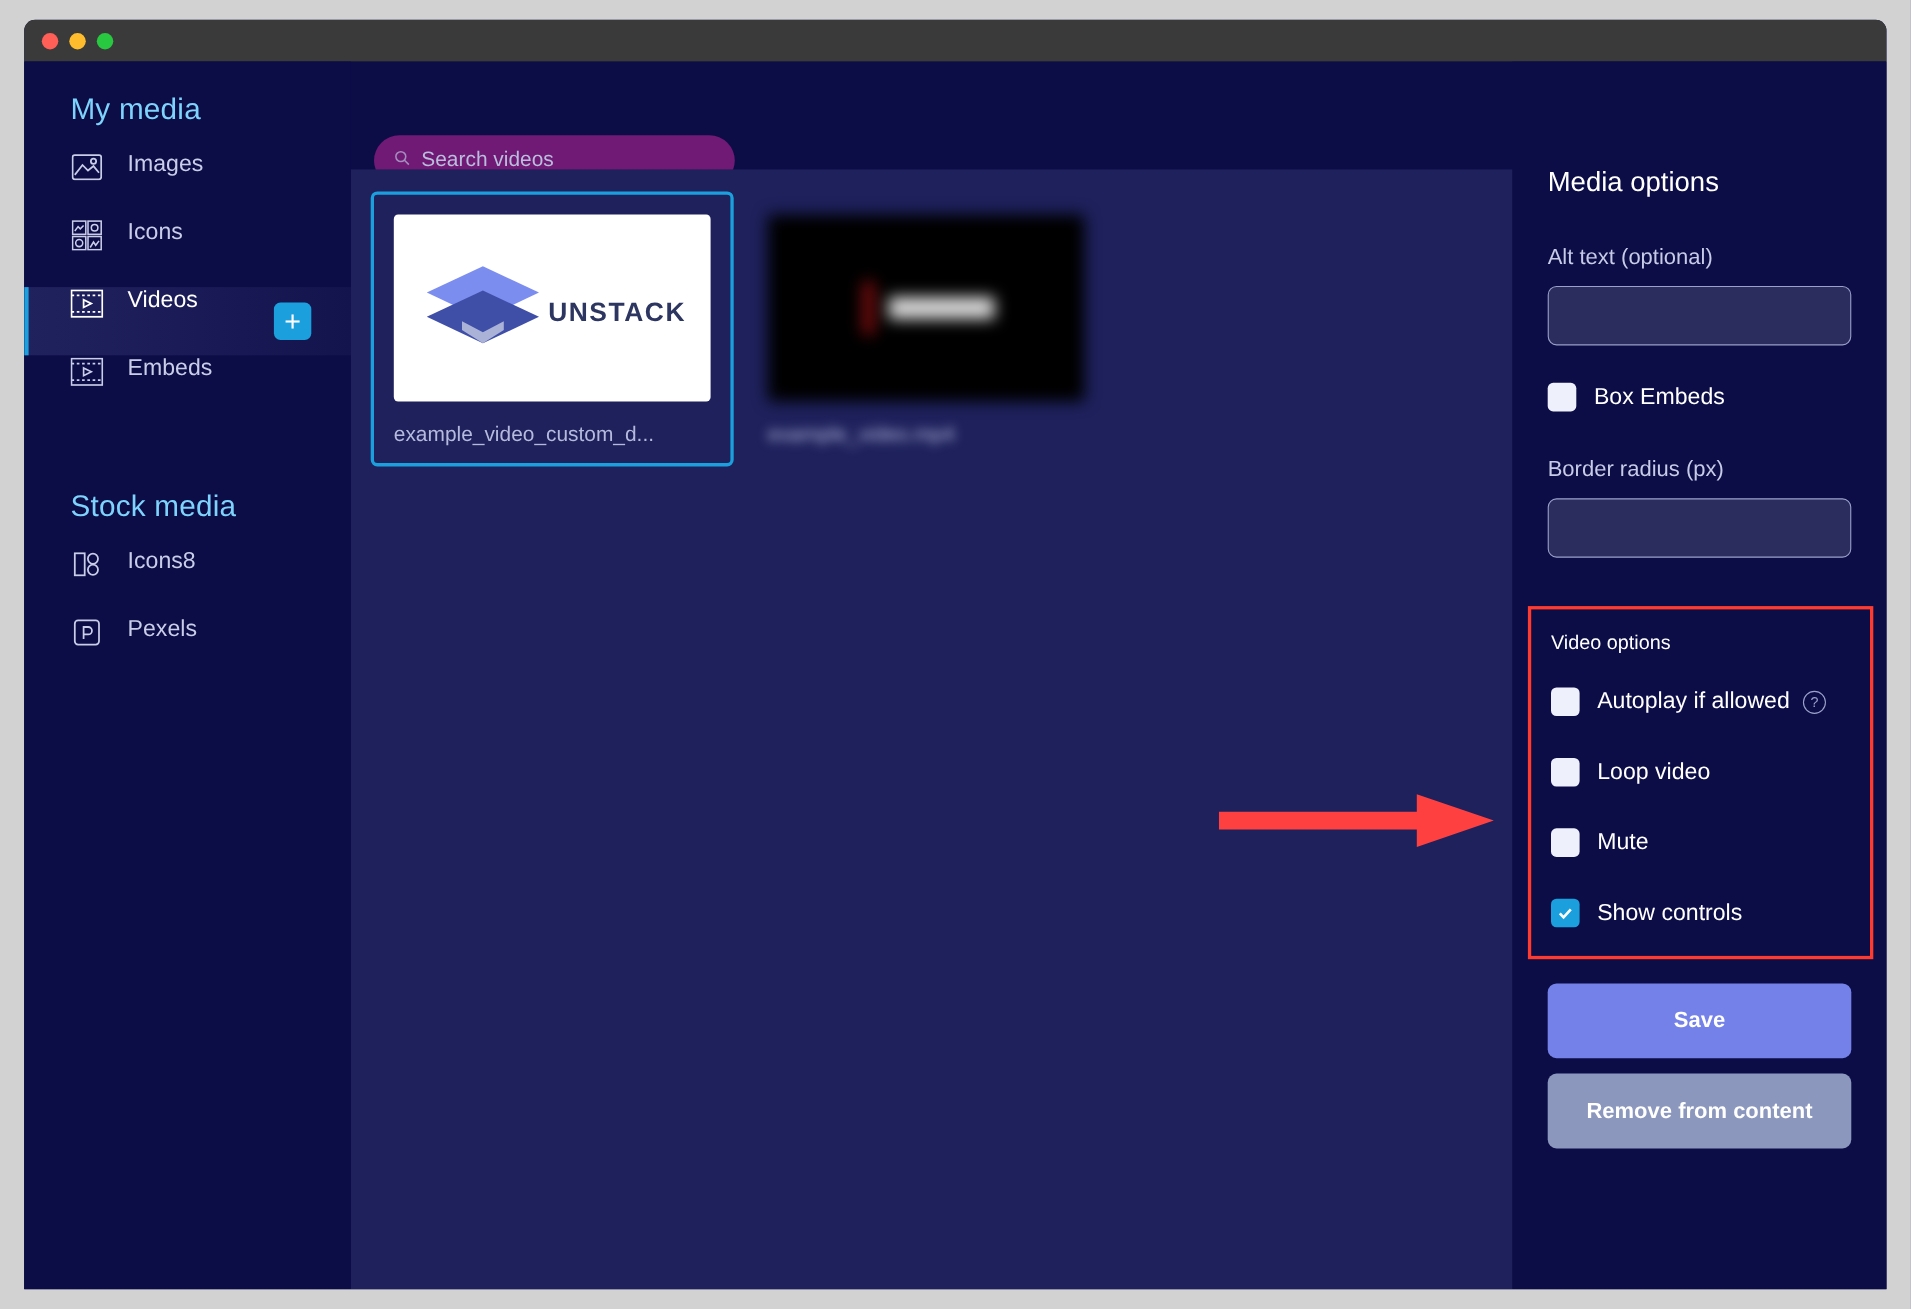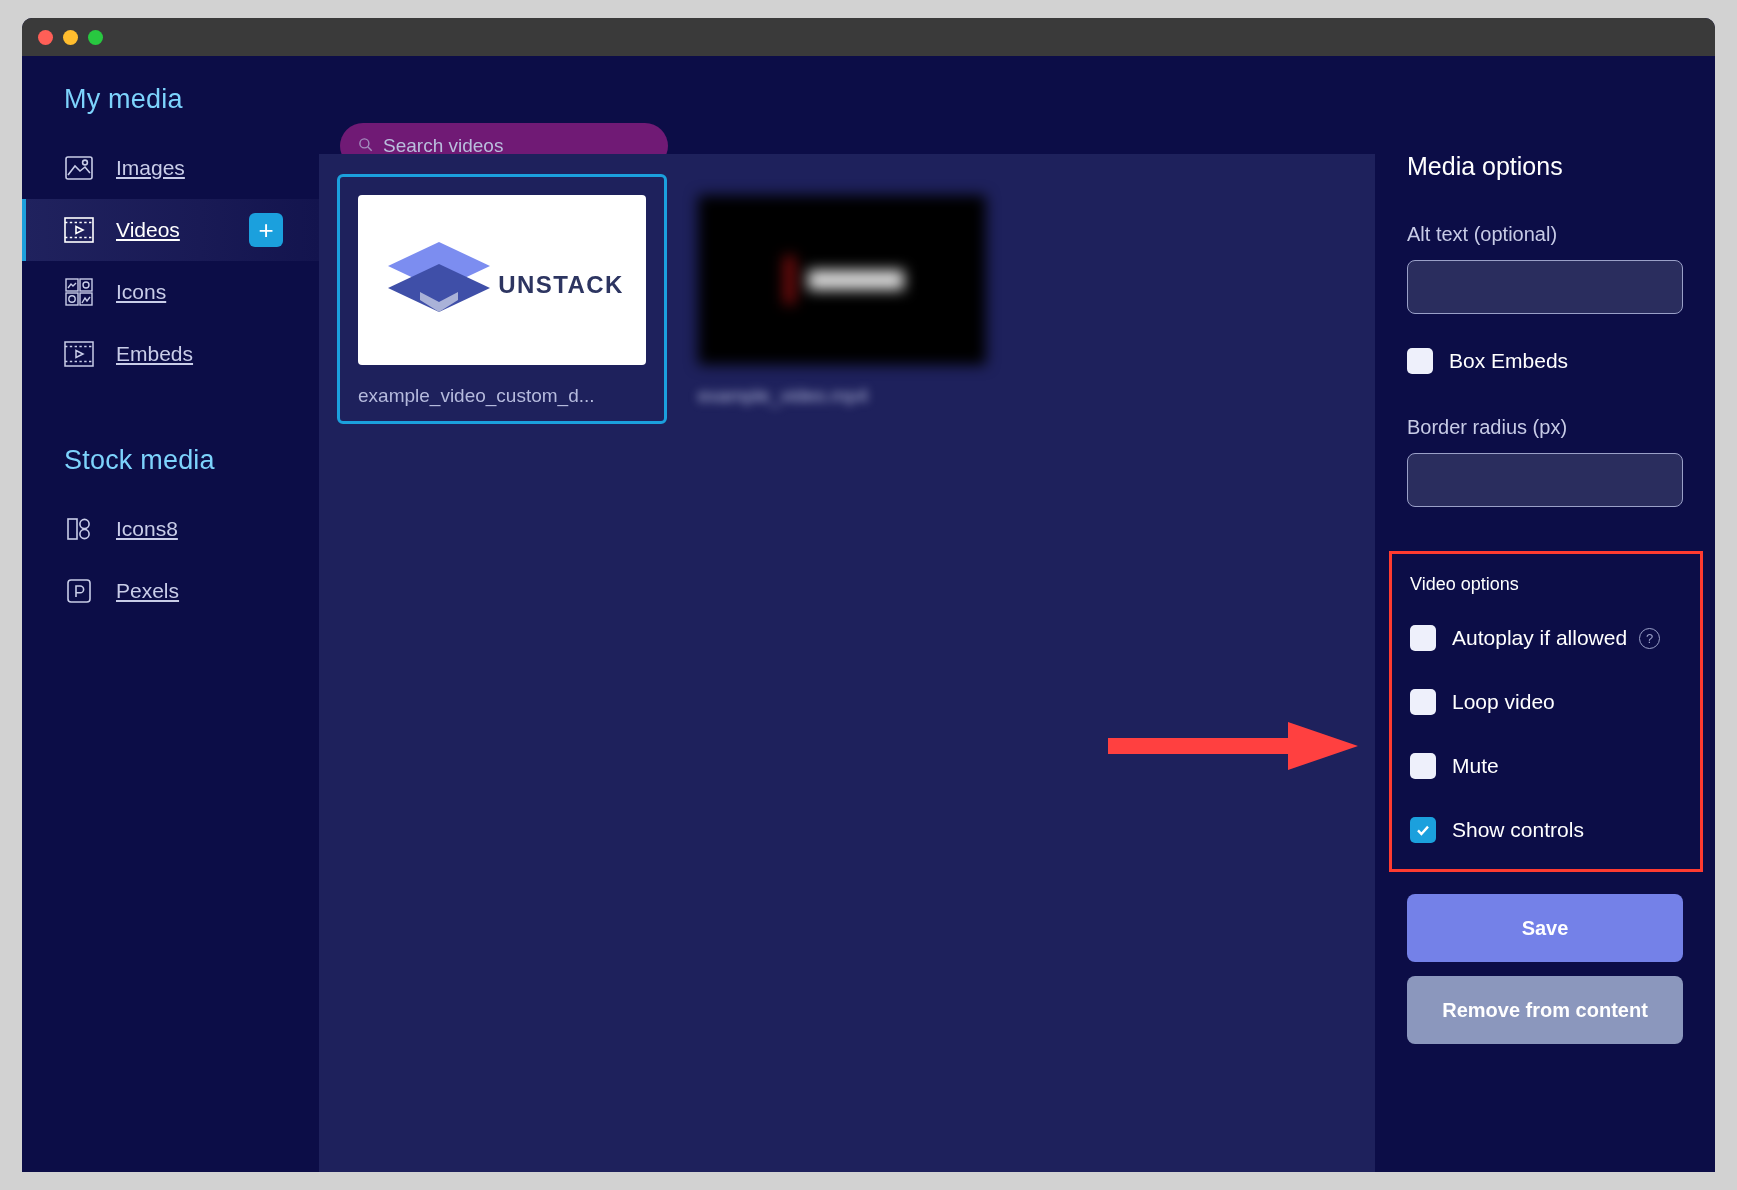--- a/index.html
+++ b/index.html
@@ -60,27 +60,26 @@
     padding: 28px 0 0 42px;
     letter-spacing: 0.2px;
   }
   .sidebar-title.second { padding-top: 60px; }
 
   .nav-list { margin-top: 22px; }
 
   .nav-item {
     position: relative;
     display: flex;
-    align-items: center;
+    align-items: flex-start;
     height: 62px;
     padding-left: 42px;
     color: #c9cde8;
     font-size: 21px;
     cursor: pointer;
-    text-decoration: underline;
   }
   .nav-item.active {
     background: linear-gradient(90deg, #20225e 0%, #191a55 60%, #13144e 100%);
     color: #ffffff;
   }
   .nav-item.active::before {
     content: "";
     position: absolute;
     left: 0; top: 0; bottom: 0;
     width: 4px;
@@ -347,49 +346,49 @@
           <span class="nav-icon">
             <svg width="28" height="24" viewBox="0 0 28 24" fill="none" stroke="#c9cde8" stroke-width="1.6">
               <rect x="1" y="1" width="26" height="22" rx="2"></rect>
               <polyline points="3,19 10,10 15,15 20,11 25,17"></polyline>
               <circle cx="20" cy="6.5" r="2.4"></circle>
             </svg>
           </span>
           <span>Images</span>
         </div>
 
-        <div class="nav-item active">
-          <span class="nav-icon">
-            <svg width="30" height="26" viewBox="0 0 30 26" fill="none" stroke="#ffffff" stroke-width="1.6">
-              <rect x="1" y="1" width="28" height="24"></rect>
-              <line x1="1" y1="5.5" x2="29" y2="5.5" stroke-dasharray="2.4 2.4"></line>
-              <line x1="1" y1="20.5" x2="29" y2="20.5" stroke-dasharray="2.4 2.4"></line>
-              <polygon points="12,9.5 19,13 12,16.5" fill="none"></polygon>
-            </svg>
-          </span>
-          <span>Videos</span>
-          <span class="add-btn">+</span>
-        </div>
-
         <div class="nav-item">
           <span class="nav-icon">
             <svg width="28" height="28" viewBox="0 0 28 28" fill="none" stroke="#c9cde8" stroke-width="1.4">
               <rect x="1" y="1" width="12" height="12"></rect>
               <rect x="15" y="1" width="12" height="12"></rect>
               <rect x="1" y="15" width="12" height="12"></rect>
               <rect x="15" y="15" width="12" height="12"></rect>
               <polyline points="3,10 6,6 8,8 11,5"></polyline>
               <circle cx="21" cy="7" r="3"></circle>
               <circle cx="7" cy="21" r="3.2"></circle>
               <polyline points="17,25 20,20 22,23 25,19"></polyline>
             </svg>
           </span>
           <span>Icons</span>
         </div>
 
+        <div class="nav-item active">
+          <span class="nav-icon">
+            <svg width="30" height="26" viewBox="0 0 30 26" fill="none" stroke="#ffffff" stroke-width="1.6">
+              <rect x="1" y="1" width="28" height="24"></rect>
+              <line x1="1" y1="5.5" x2="29" y2="5.5" stroke-dasharray="2.4 2.4"></line>
+              <line x1="1" y1="20.5" x2="29" y2="20.5" stroke-dasharray="2.4 2.4"></line>
+              <polygon points="12,9.5 19,13 12,16.5" fill="none"></polygon>
+            </svg>
+          </span>
+          <span>Videos</span>
+          <span class="add-btn">+</span>
+        </div>
+
         <div class="nav-item">
           <span class="nav-icon">
             <svg width="30" height="26" viewBox="0 0 30 26" fill="none" stroke="#c9cde8" stroke-width="1.5">
               <rect x="1" y="1" width="28" height="24"></rect>
               <line x1="1" y1="5.5" x2="29" y2="5.5" stroke-dasharray="2.4 2.4"></line>
               <line x1="1" y1="20.5" x2="29" y2="20.5" stroke-dasharray="2.4 2.4"></line>
               <polygon points="12,9.5 19,13 12,16.5" fill="none"></polygon>
             </svg>
           </span>
           <span>Embeds</span>

